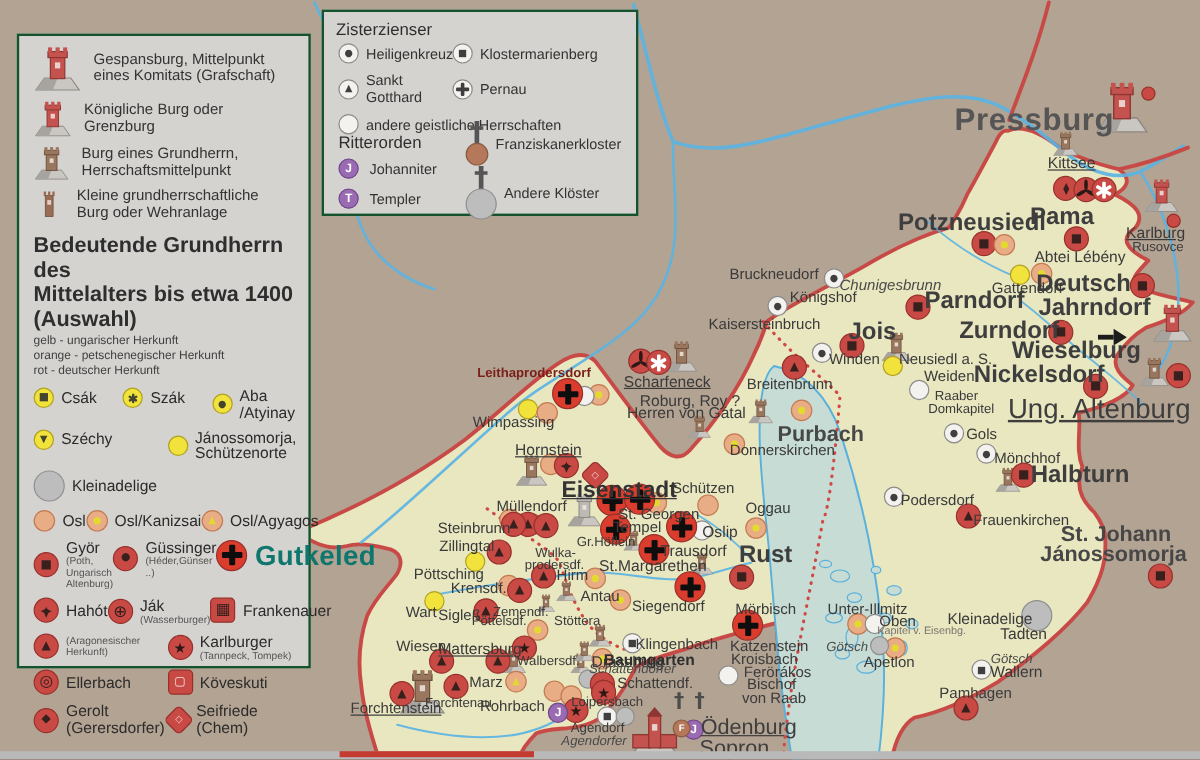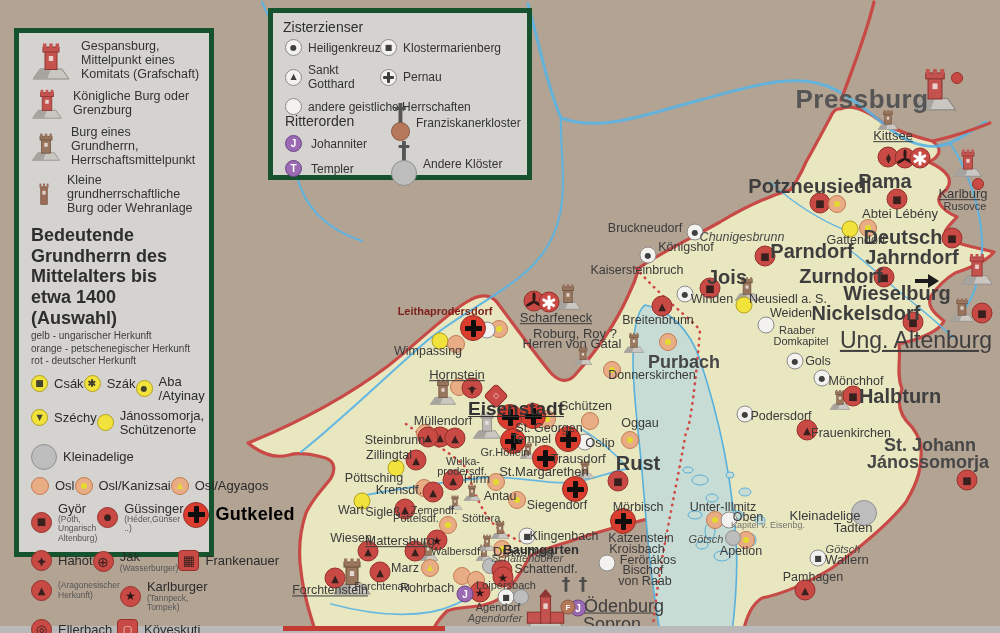--- a/index.html
+++ b/index.html
@@ -58,31 +58,31 @@
   .crs .cv{width:5px;height:17px;left:-2.5px;top:-8.5px;}
   .crs .ch{width:17px;height:5px;left:-8.5px;top:-2.5px;}
   .astc{position:relative;width:0;height:0;}
   .astc>i{position:absolute;left:0;top:0;border-radius:1px;}
   .t3{position:relative;width:0;height:0;}
   .t3>i{position:absolute;width:3px;height:9px;left:-1.5px;top:-9px;background:#2c1917;
         border-radius:45%;transform-origin:50% 100%;}
   .t3>i:nth-child(2){transform:rotate(120deg);}
   .t3>i:nth-child(3){transform:rotate(240deg);}
   
-  .box{position:absolute;background:#d5d3d0;border:5px solid #14532d;z-index:40;box-sizing:border-box;}
-  #box-castles-lords{left:14px;top:28px;width:200px;height:529px;}
+  .box{position:absolute;background:#d5d3d0;border:2px solid #14532d;z-index:40;box-sizing:border-box;}
+  #box-castles-lords{left:14px;top:28px;width:245px;height:529px;}
   #box-orders{left:268px;top:8px;width:264px;height:172px;}
   .lc{display:flex;gap:10px;align-items:center;margin:6px 8px 6px 12px;font-size:12.5px;color:#333;}
   .lords-title{margin:10px 10px 2px 12px;font-size:18px;font-weight:600;color:#2e2e2e;line-height:1.15;}
   .note{margin:0 12px;font-size:10px;color:#3f3f3f;line-height:1.25;}
   .lrow{display:flex;align-items:flex-start;margin:7px 6px 0 12px;}
   .lrow .le{display:flex;align-items:center;gap:6px;flex:1;font-size:13px;color:#2b2b2b;}
   .lrow .ltxt{line-height:1.05;}
   .lrow .sub{font-size:8.5px;color:#555;line-height:1.1;}
-  .lrow .gut{font-size:18px;font-weight:bold;color:#000000;letter-spacing:.3px;}
+  .lrow .gut{font-size:23px;font-weight:bold;color:#0f766e;letter-spacing:.3px;}
   .o-title{margin:6px 0 4px 10px;font-size:14px;color:#2e2e2e;}
   .o-grid{display:grid;grid-template-columns:95px 1fr;margin-left:12px;row-gap:7px;}
   .o-ent{display:flex;align-items:center;gap:6px;font-size:12px;color:#333;}
   .o-knights{position:absolute;left:12px;top:100px;}
   .o-k-title{font-size:14px;color:#2e2e2e;margin-bottom:6px;}
   .o-kent{display:flex;align-items:center;gap:9px;font-size:12px;color:#333;margin-bottom:8px;}
   .o-mon{position:absolute;left:118px;top:92px;}
   .mon{display:flex;align-items:center;gap:6px;font-size:12px;color:#333;margin-bottom:2px;}
   .monstack{display:flex;flex-direction:column;align-items:center;line-height:.7;}
   .bottom-strip{position:absolute;left:0;bottom:0;width:100%;height:7px;background:#b9b9b9;z-index:35;}

